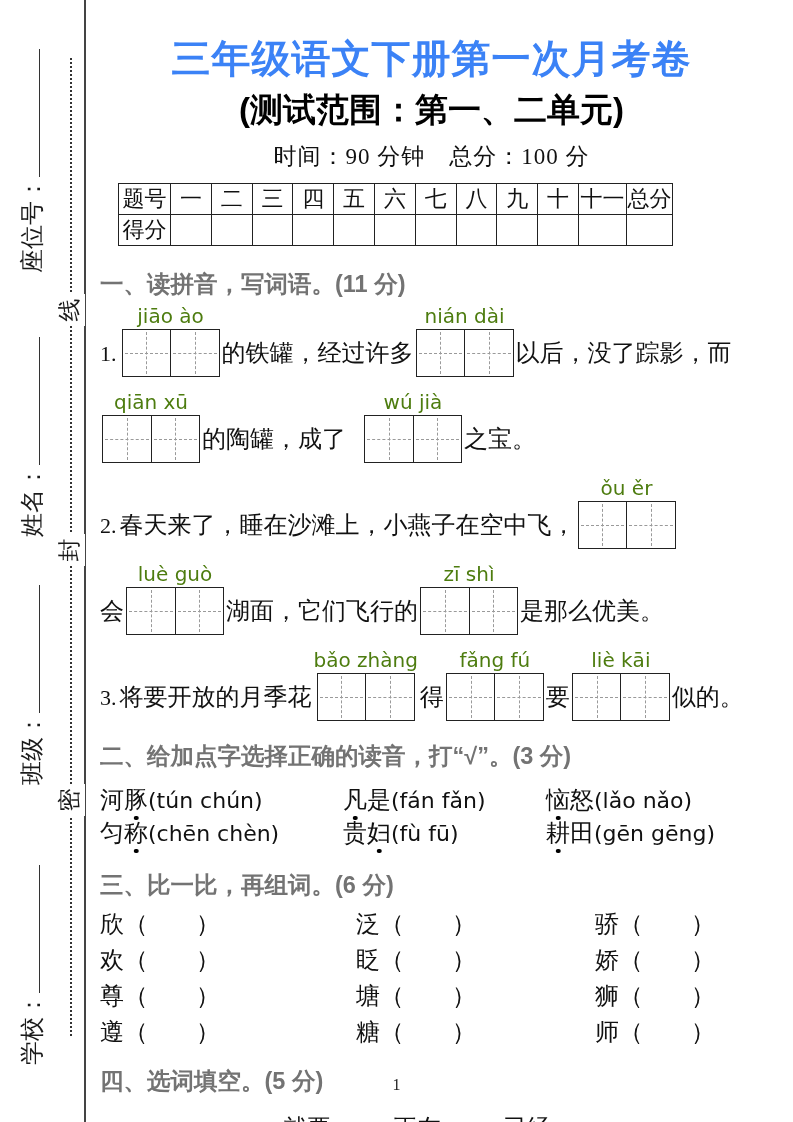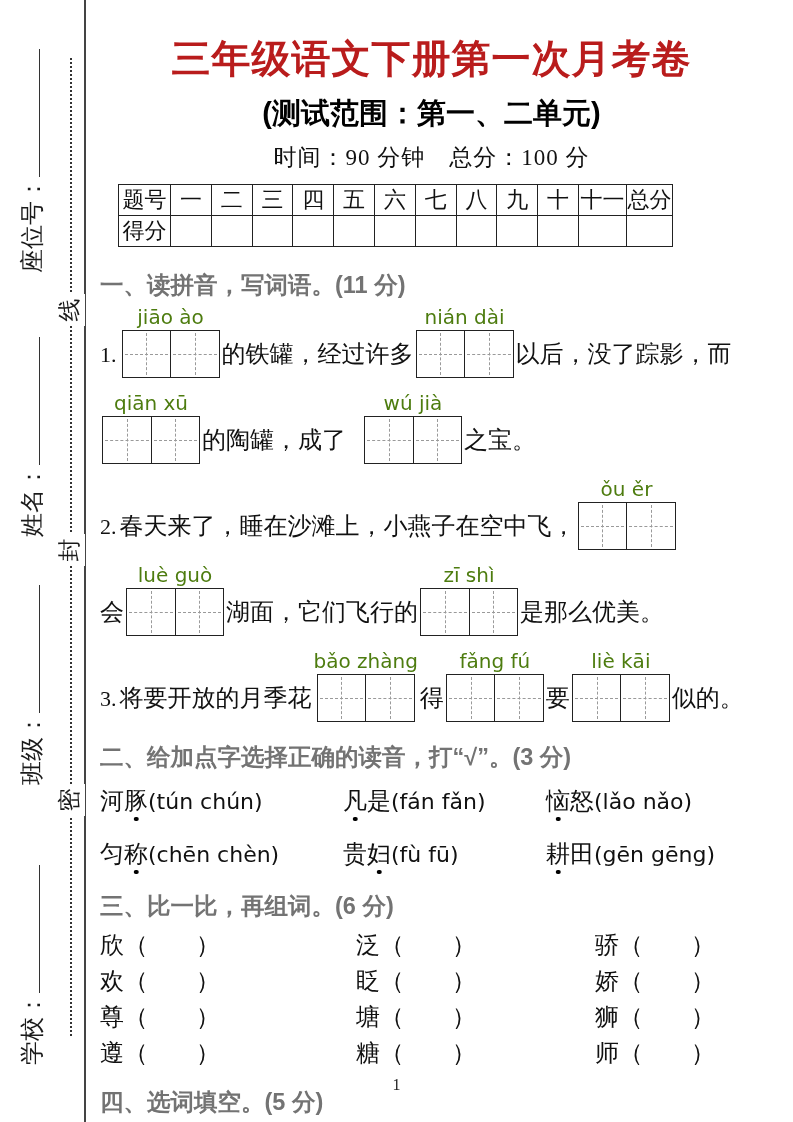--- a/index.html
+++ b/index.html
@@ -17,23 +17,23 @@
   .sb-group{display:inline-block;}
   .sb-g1{margin-left:57px;} .sb-g2{margin-left:74px;} .sb-g3{margin-left:42px;} .sb-g4{margin-left:58px;}
   .sb-underline{display:inline-block;width:128px;height:3px;border-bottom:1.6px solid #333;}
   .seal-char{position:absolute;top:54px;width:24px;text-align:center;font-size:23px;
     background:#fff;padding:0 4px;color:#1a1a1a;}
   .seal-mi{left:306px;} .seal-feng{left:556px;} .seal-xian{left:796px;}
 
   
   .content{position:absolute;left:100px;top:0;width:693px;}
   .title{text-align:center;font-family:"Liberation Sans","DejaVu Sans",sans-serif;
-    font-weight:bold;font-size:39px;letter-spacing:1px;margin:32px 36px 0 6px;color:#b91c1c;}
+    font-weight:bold;font-size:39px;letter-spacing:1px;margin:32px 36px 0 6px;color:#3b82f6;}
   .subtitle{text-align:center;font-family:"Liberation Sans","DejaVu Sans",sans-serif;
-    font-weight:bold;font-size:29px;margin:8px 36px 0 6px;color:#000;}
+    font-weight:bold;font-size:33px;margin:2px 36px 0 6px;color:#000;}
   .info{text-align:center;font-size:23px;margin:8px 36px 0 6px;letter-spacing:1px;}
 
   table.score{border-collapse:collapse;table-layout:fixed;width:555px;margin:11px 0 12px 18px;font-size:22px;}
   table.score td{border:1.5px solid #222;text-align:center;padding:0;height:25px;overflow:hidden;}
   table.score tr.hdr td{height:27px;}
 
   .sec-header{font-family:"Liberation Sans","DejaVu Sans",sans-serif;font-weight:bold;
     font-size:23.5px;margin-top:19px;color:#737373;}
   .sec-header.s1h{margin-top:22px;}
 
@@ -46,21 +46,21 @@
   .wbox{width:98px;height:48px;border:1.6px solid #222;display:flex;box-sizing:border-box;background:#fff;}
   .wcell{flex:1;position:relative;}
   .wcell + .wcell{border-left:1.4px solid #222;}
   .wcell::before{content:"";position:absolute;left:50%;top:2px;bottom:2px;border-left:1.2px dashed #9a9a9a;}
   .wcell::after{content:"";position:absolute;top:50%;left:2px;right:2px;border-top:1.2px dashed #9a9a9a;}
   .ptext{font-size:24px;line-height:30px;margin-bottom:9px;white-space:nowrap;}
   .pnum{font-size:22px;margin-bottom:10px;margin-right:3px;}
   .ind1{margin-left:18px;}
 
   
-  .s2-grid{display:grid;grid-template-columns:243px 203px auto;margin-top:12px;row-gap:20px;
+  .s2-grid{display:grid;grid-template-columns:243px 203px auto;margin-top:12px;row-gap:0;
     font-size:24px;line-height:32px;}
   .py2{font-family:"DejaVu Sans","Liberation Sans",sans-serif;font-size:22px;}
   .dotchar{position:relative;display:inline-block;}
   .dotchar::after{content:"";position:absolute;left:50%;transform:translateX(-50%);bottom:-4px;
     width:4.5px;height:4.5px;border-radius:50%;background:#000;}
 
   
   .s3-grid{display:grid;grid-template-columns:256px 239px auto;margin-top:10px;row-gap:9px;
     font-size:24px;line-height:27px;}
 

